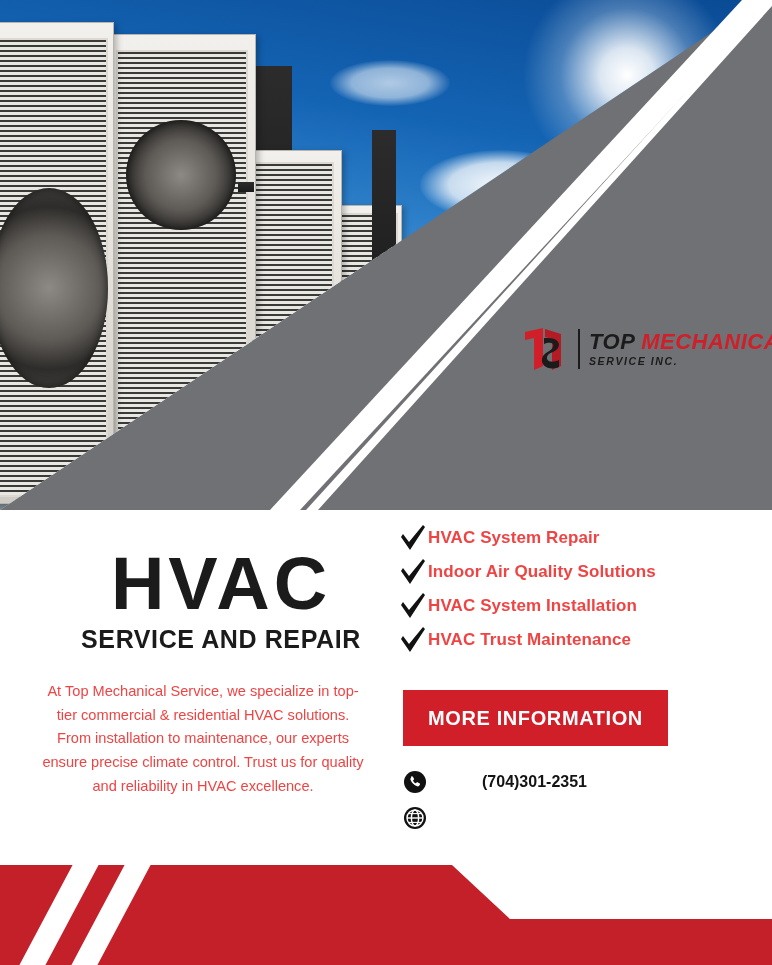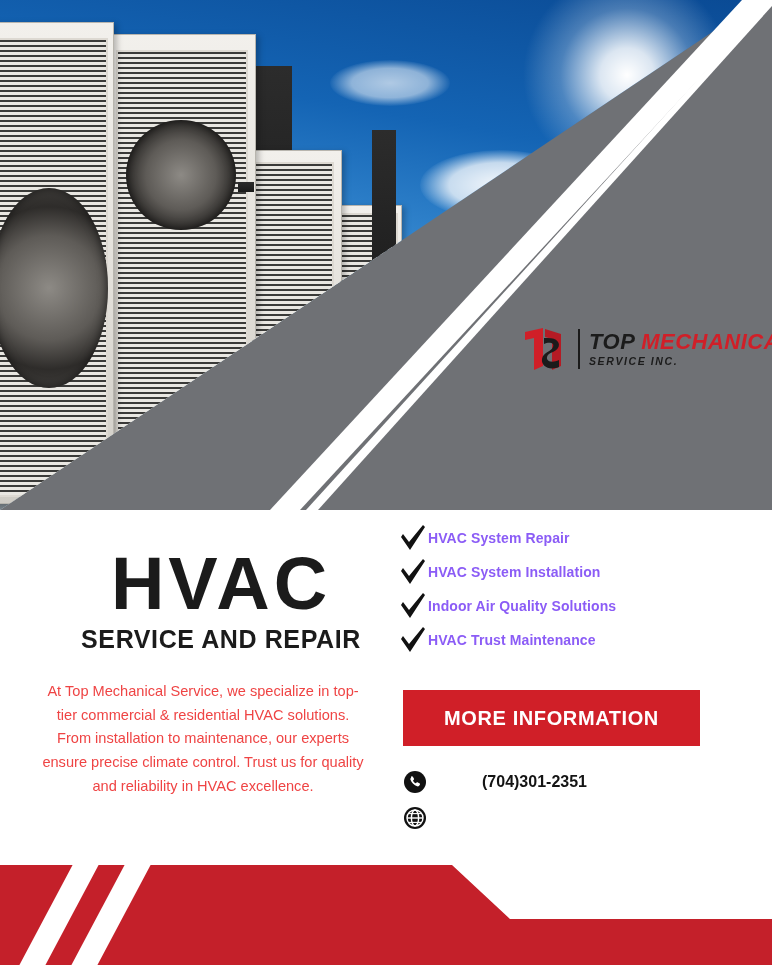--- a/index.html
+++ b/index.html
@@ -208,32 +208,32 @@
     margin-bottom: 0px;
   }
   .check {
     width: 26px;
     height: 28px;
     margin-right: 2px;
     flex: 0 0 auto;
     position: relative;
   }
   .service-label {
-    font-size: 14px;
-    font-weight: bold;
-    color: #8b5cf6;
+    font-size: 17px;
+    font-weight: bold;
+    color: #ef4444;
     letter-spacing: .1px;
     white-space: nowrap;
   }
 
   .cta {
     position: absolute;
     left: 403px;
     top: 690px;
-    width: 297px;
+    width: 265px;
     height: 56px;
     background: #d01f28;
     border: none;
     color: #ffffff;
     font-family: "Liberation Sans", sans-serif;
     font-size: 20px;
     font-weight: bold;
     letter-spacing: .6px;
     cursor: pointer;
     display: flex;
@@ -375,30 +375,30 @@
       </span>
       <span class="service-label">HVAC System Repair</span>
     </div>
 
     <div class="service-item">
       <span class="check">
         <svg width="26" height="28" viewBox="0 0 26 28" aria-hidden="true">
           <path d="M1 13 L3 10 L9 18 L23 1 L25 3 L10 26 Z" fill="#111111"></path>
         </svg>
       </span>
-      <span class="service-label">HVAC System Installation</span>
+      <span class="service-label">Indoor Air Quality Solutions</span>
     </div>
 
     <div class="service-item">
       <span class="check">
         <svg width="26" height="28" viewBox="0 0 26 28" aria-hidden="true">
           <path d="M1 13 L3 10 L9 18 L23 1 L25 3 L10 26 Z" fill="#111111"></path>
         </svg>
       </span>
-      <span class="service-label">Indoor Air Quality Solutions</span>
+      <span class="service-label">HVAC System Installation</span>
     </div>
 
     <div class="service-item">
       <span class="check">
         <svg width="26" height="28" viewBox="0 0 26 28" aria-hidden="true">
           <path d="M1 13 L3 10 L9 18 L23 1 L25 3 L10 26 Z" fill="#111111"></path>
         </svg>
       </span>
       <span class="service-label">HVAC Trust Maintenance</span>
     </div>

